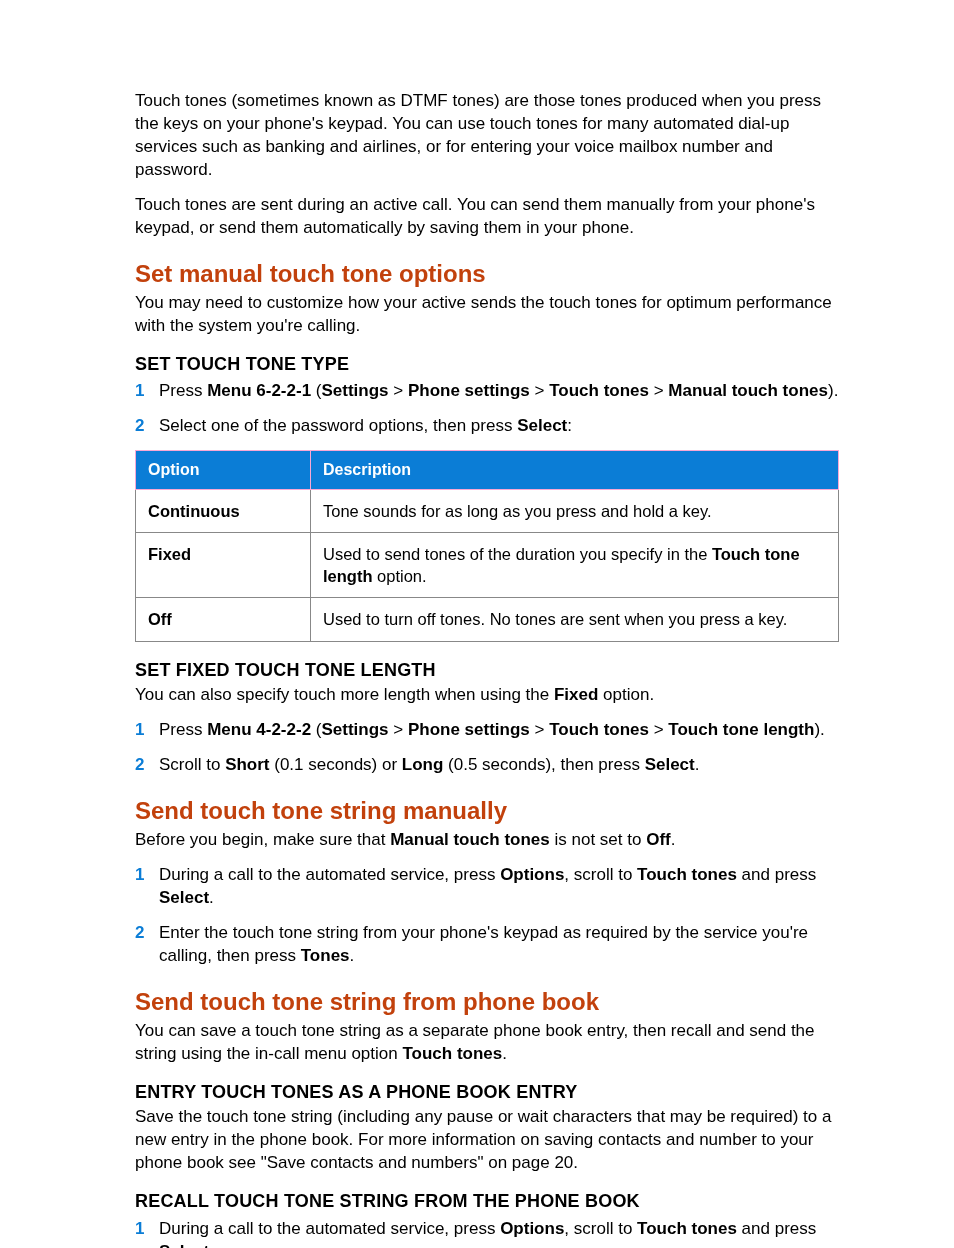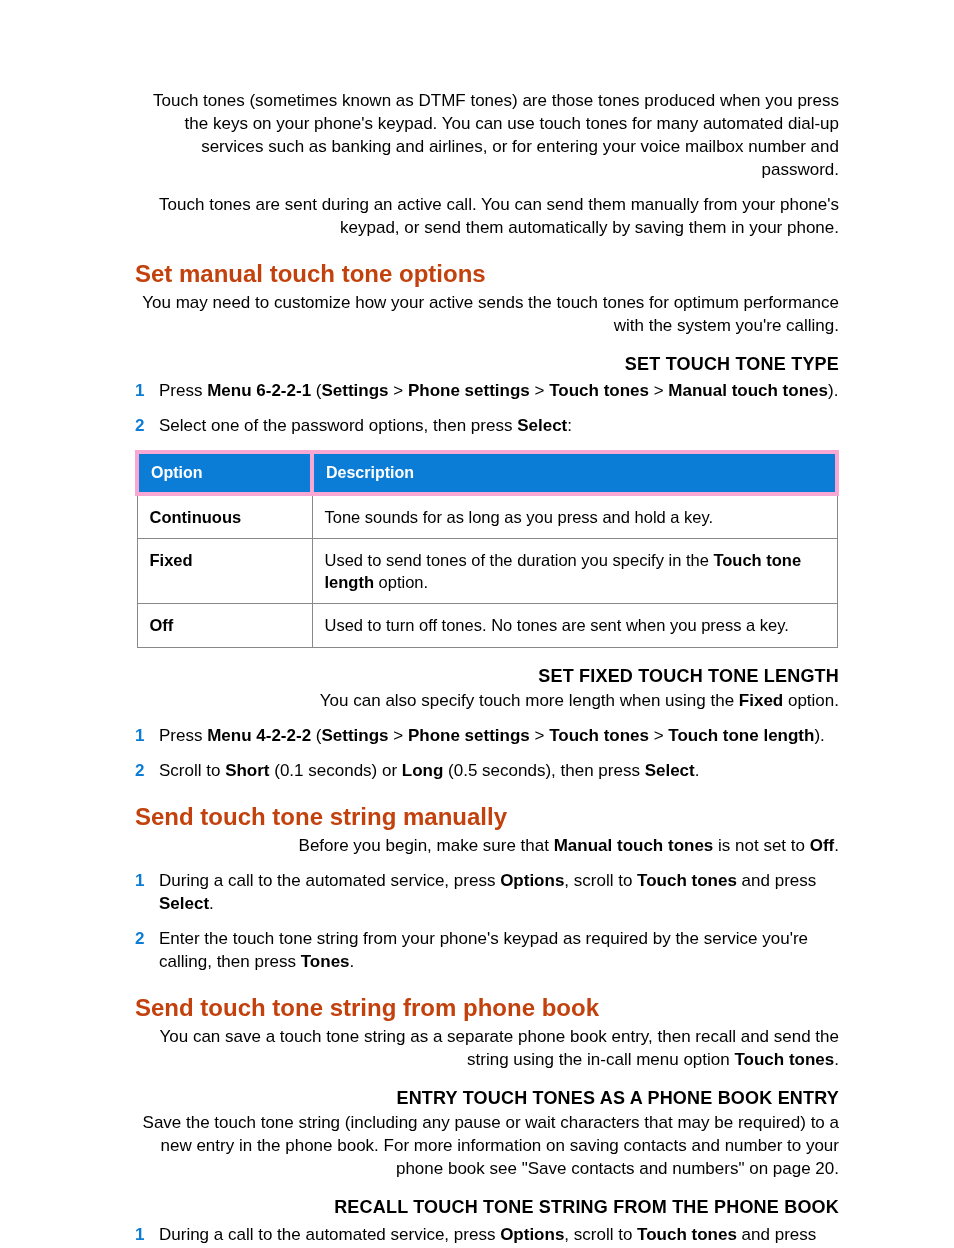--- a/index.html
+++ b/index.html
@@ -5,53 +5,52 @@
   body {
     font-family: Arial, Helvetica, sans-serif;
     font-size: 17px;
     color: #000;
     margin: 0;
     padding: 90px 115px 40px 135px;
     line-height: 1.35;
     width: 954px;
     box-sizing: border-box;
   }
-  p { margin: 0 0 12px 0; text-align: right; }
+  p { margin: 0 0 12px 0; }
   h2 {
     color: #c2410c;
     font-size: 24px;
     font-weight: bold;
     margin: 18px 0 2px 0;
   }
   h3 {
     font-size: 18px;
     font-weight: bold;
     margin: 14px 0 2px 0;
     letter-spacing: 0.2px;
-    text-align: right;
   }
   .ol { list-style: none; padding: 0; margin: 0; }
   .ol li { position: relative; padding-left: 24px; margin: 4px 0 12px 0; }
   .ol li .num {
     position: absolute; left: 0; top: 0;
     color: #0b7dd6; font-weight: bold;
   }
   b { font-weight: bold; }
   table {
     border-collapse: collapse;
     width: 100%;
     margin: 6px 0 16px 0;
   }
   th {
     background: #0b7dd6;
     color: #fff;
     text-align: left;
     font-weight: bold;
     padding: 8px 12px;
-    border: 4px solid #f9a8d4;
+    border: 1px solid #f9a8d4;
     font-size: 16px;
   }
   td {
     border: 1px solid #888;
     padding: 10px 12px;
     vertical-align: top;
     font-size: 16.5px;
   }
   td.opt { font-weight: bold; width: 150px; }
 </style>

